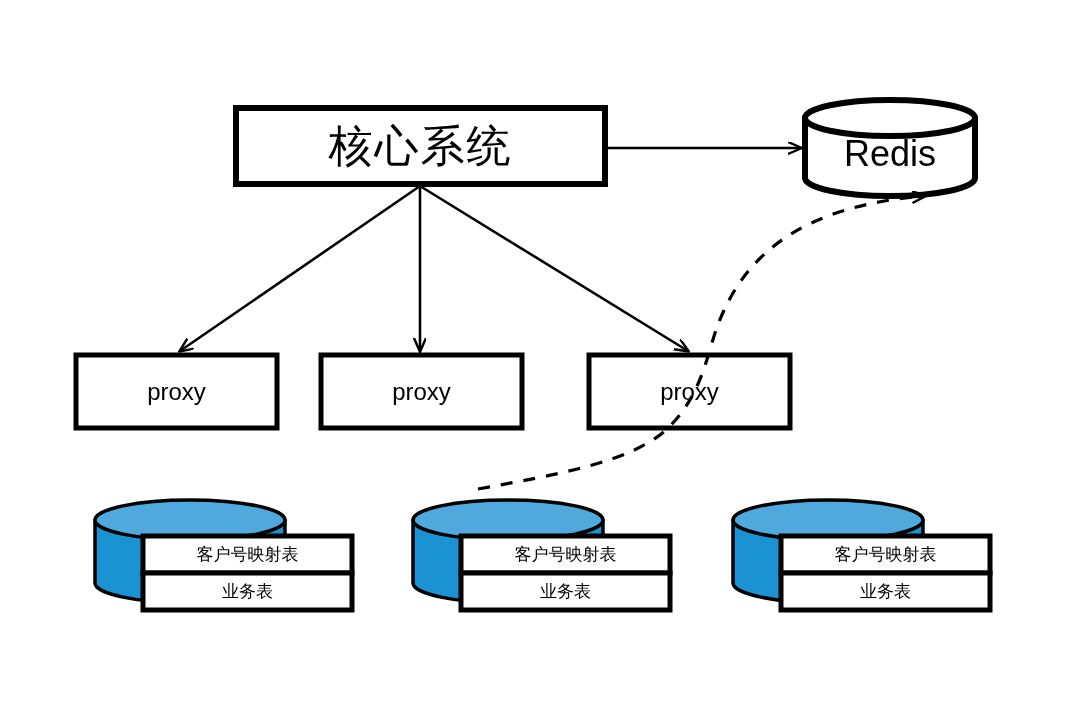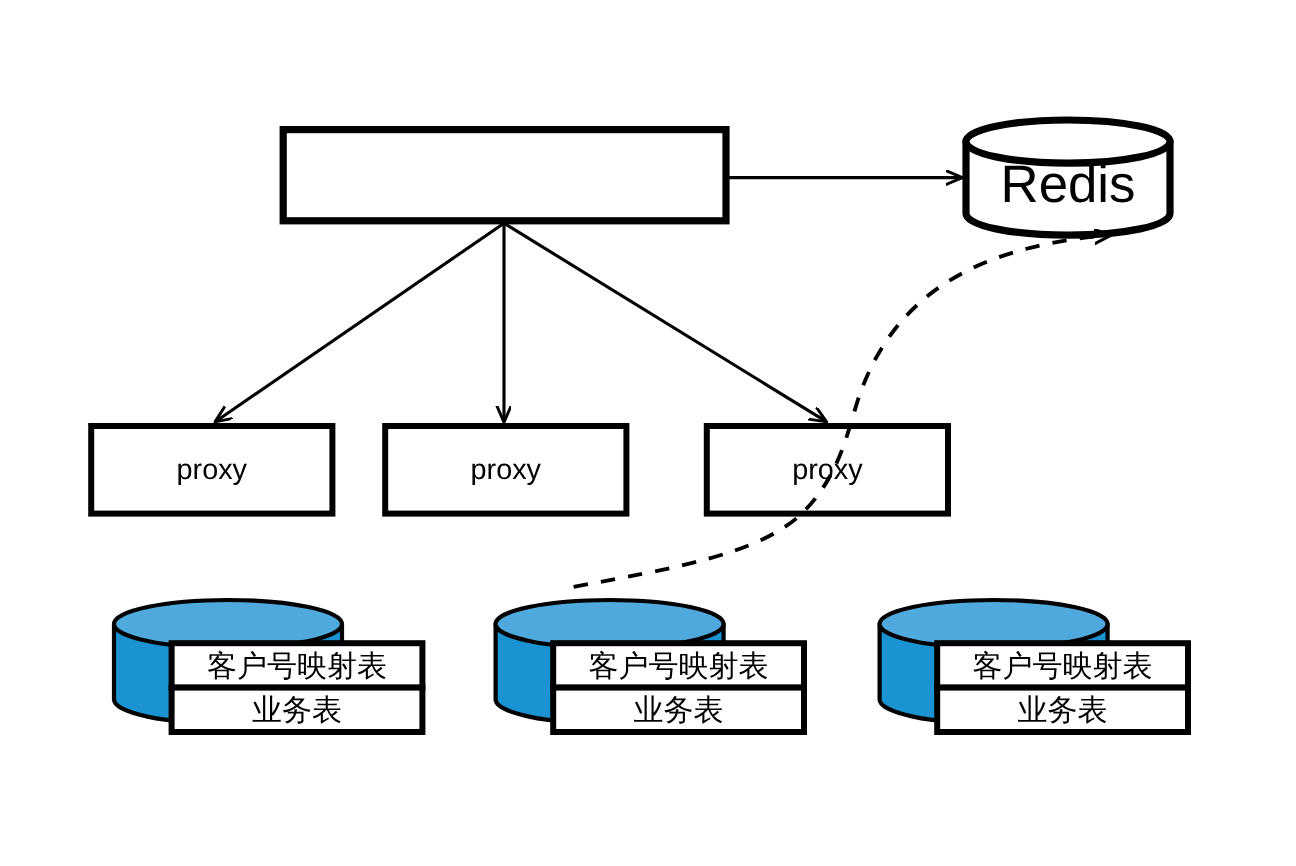--- a/index.html
+++ b/index.html
@@ -32,27 +32,27 @@
     justify-content: center;
     color: #000000;
     white-space: nowrap;
     pointer-events: none;
   }
   .core-label {
     font-size: 44px;
     letter-spacing: 2px;
   }
   .redis-label {
-    font-size: 44px;
+    font-size: 36px;
   }
   .proxy-label {
     font-size: 24px;
   }
   .table-label {
-    font-size: 25px;
+    font-size: 17px;
   }
 </style>
 </head>
 <body>
 
 <div id="canvas">
 
   <svg class="layer" viewBox="0 0 1080 722">
     <defs>
       <marker id="arrowThin" markerWidth="16" markerHeight="16" refX="13" refY="6" orient="auto" markerUnits="userSpaceOnUse">
@@ -125,20 +125,21 @@
       <rect x="781" y="573" width="209" height="37" fill="#ffffff" stroke="#000000" stroke-width="5"></rect>
     </g>
 
     <g>
       <path d="M478,489 C560,474 630,462 666,430
                C700,398 706,360 716,330
                C742,256 800,206 925,196" fill="none" stroke="#000000" stroke-width="3.2" stroke-dasharray="12,11" stroke-linecap="butt" marker-end="url(#arrowThin2)"></path>
     </g>
   </svg>
 
+  <div class="node-text core-label" style="left:236px; top:108px; width:369px; height:76px;">核心系统</div>
 
   <div class="node-text redis-label" style="left:805px; top:118px; width:170px; height:72px;">Redis</div>
 
   <div class="node-text proxy-label" style="left:76px; top:355px; width:201px; height:73px;">proxy</div>
   <div class="node-text proxy-label" style="left:321px; top:355px; width:201px; height:73px;">proxy</div>
   <div class="node-text proxy-label" style="left:589px; top:355px; width:201px; height:73px;">proxy</div>
 
   <div class="node-text table-label" style="left:143px; top:536px; width:209px; height:37px;">客户号映射表</div>
   <div class="node-text table-label" style="left:143px; top:573px; width:209px; height:37px;">业务表</div>
 

